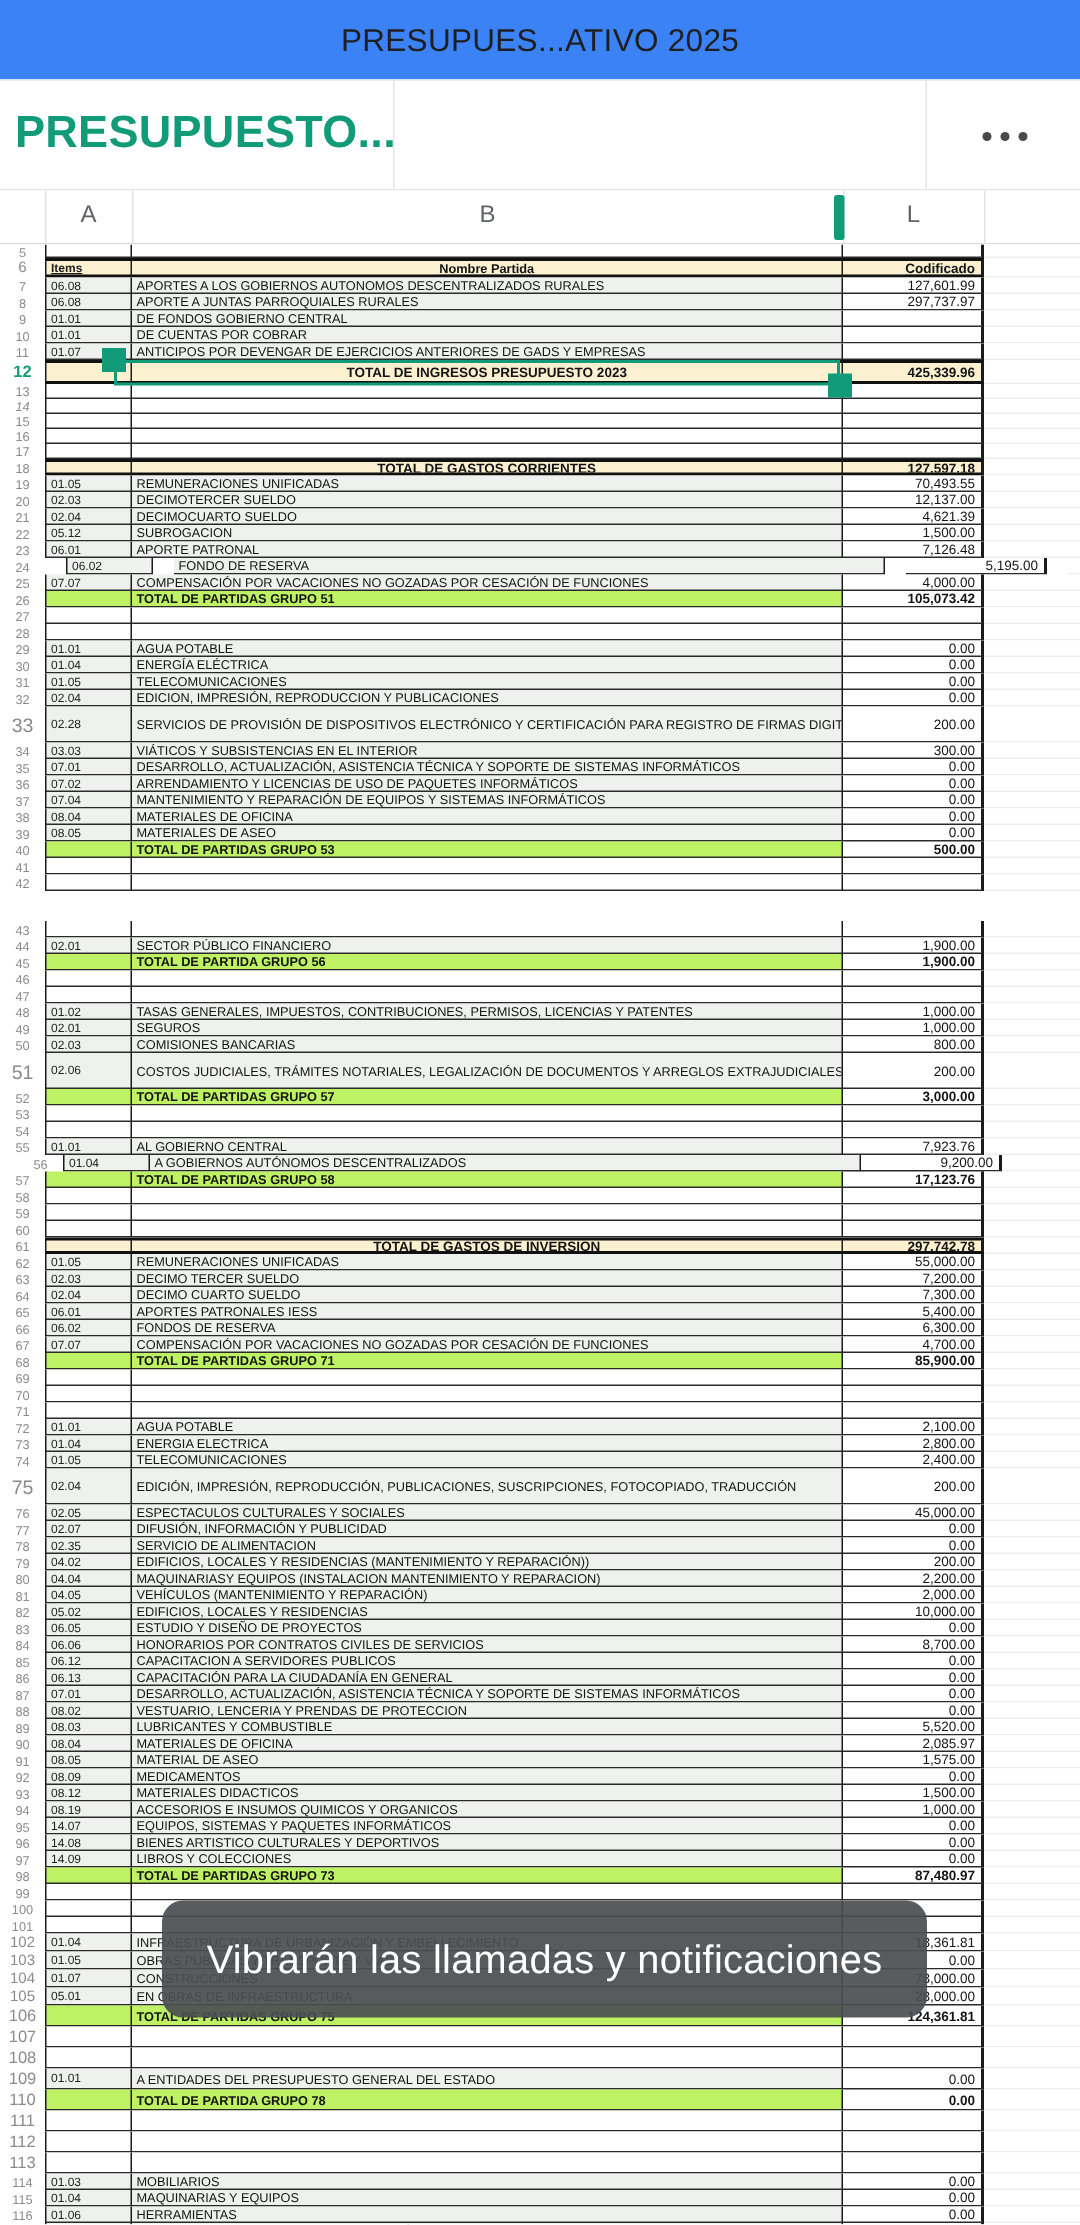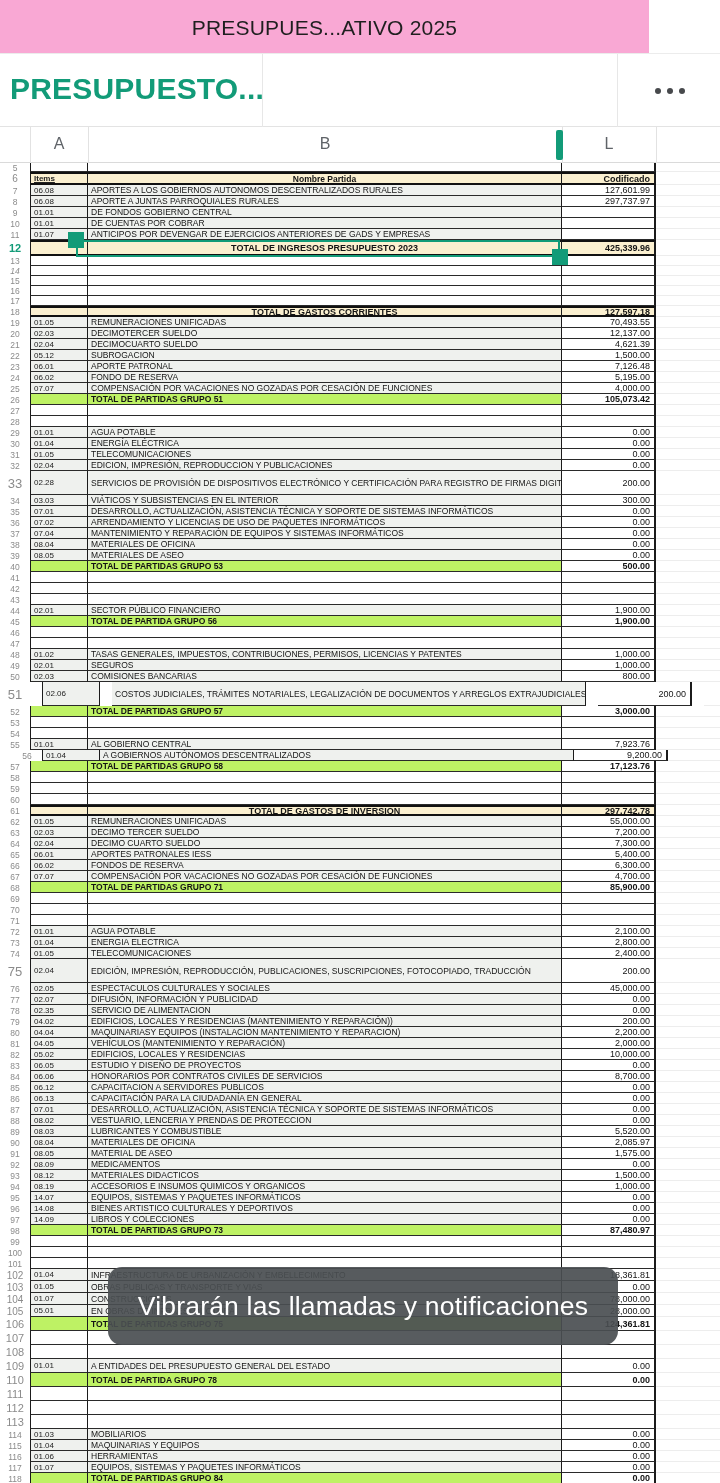--- a/index.html
+++ b/index.html
@@ -1,21 +1,21 @@
 <!DOCTYPE html>
 <html><head>
 <meta charset="utf-8">
 <style>
   * { margin:0; padding:0; box-sizing:border-box; }
   html,body { background:#fff; }
   body { font-family:"Liberation Sans", sans-serif; }
   #screen { position:relative; width:720px; height:1483px; background:#fff; overflow:hidden; }
 
   
-  #appbar { position:absolute; left:0; top:0; width:649px; height:53px; background:#f9a8d4; }
+  #appbar { position:absolute; left:0; top:0; width:720px; height:53px; background:#3b82f6; }
   #appbar .title { position:absolute; left:0; right:0; top:16px; text-align:center;
     font-size:21px; color:#1f1f1f; letter-spacing:.2px; }
 
   
   #tabbar { position:absolute; left:0; top:53px; width:720px; height:74px; background:#fff;
     border-top:1px solid #ececec; border-bottom:1px solid #e3e3e3; }
   #tabbar .tabname { position:absolute; left:10px; top:18px; font-size:30px; font-weight:700;
     letter-spacing:.2px; }
   #tabbar .vdiv1 { position:absolute; left:262px; top:0; width:1px; height:73px; background:#e7e7e7; }
   #tabbar .vdiv2 { position:absolute; left:617px; top:0; width:1px; height:73px; background:#e7e7e7; }
@@ -230,21 +230,21 @@
         <div class="cl">1,500.00</div>
         <div class="gh"></div>
       </div>
       <div class="row t-data" style="height: 11px;">
         <div class="gut" style="font-size: 8.5px;">23</div>
         <div class="ca">06.01</div>
         <div class="cb">APORTE PATRONAL</div>
         <div class="cl">7,126.48</div>
         <div class="gh"></div>
       </div>
-      <div class="row t-data" style="height: 11px;">
+      <div class="row t-data" style="height: 11px; gap: 14px;">
         <div class="gut" style="font-size: 8.5px;">24</div>
         <div class="ca">06.02</div>
         <div class="cb">FONDO DE RESERVA</div>
         <div class="cl">5,195.00</div>
         <div class="gh"></div>
       </div>
       <div class="row t-data" style="height: 11px;">
         <div class="gut" style="font-size: 8.5px;">25</div>
         <div class="ca">07.07</div>
         <div class="cb">COMPENSACIÓN POR VACACIONES NO GOZADAS POR CESACIÓN DE FUNCIONES</div>
@@ -363,21 +363,21 @@
         <div class="cl"></div>
         <div class="gh"></div>
       </div>
       <div class="row t-empty" style="height: 11px;">
         <div class="gut" style="font-size: 8.5px;">42</div>
         <div class="ca"></div>
         <div class="cb"></div>
         <div class="cl"></div>
         <div class="gh"></div>
       </div>
-      <div class="row t-empty" style="height: 11px;">
+      <div class="row t-empty" style="height: 11px; margin-top: 20px;">
         <div class="gut" style="font-size: 8.5px;">43</div>
         <div class="ca"></div>
         <div class="cb"></div>
         <div class="cl"></div>
         <div class="gh"></div>
       </div>
       <div class="row t-data" style="height: 11px;">
         <div class="gut" style="font-size: 8.5px;">44</div>
         <div class="ca">02.01</div>
         <div class="cb">SECTOR PÚBLICO FINANCIERO</div>
@@ -419,21 +419,21 @@
         <div class="cl">1,000.00</div>
         <div class="gh"></div>
       </div>
       <div class="row t-data" style="height: 11px;">
         <div class="gut" style="font-size: 8.5px;">50</div>
         <div class="ca">02.03</div>
         <div class="cb">COMISIONES BANCARIAS</div>
         <div class="cl">800.00</div>
         <div class="gh"></div>
       </div>
-      <div class="row t-data" style="height: 24px; gap: 12px;">
+      <div class="row t-data" style="height: 24px;">
         <div class="gut" style="font-size: 13px;">51</div>
         <div class="ca">02.06</div>
         <div class="cb">COSTOS JUDICIALES, TRÁMITES NOTARIALES, LEGALIZACIÓN DE DOCUMENTOS Y ARREGLOS EXTRAJUDICIALES</div>
         <div class="cl">200.00</div>
         <div class="gh"></div>
       </div>
       <div class="row t-total" style="height: 11px;">
         <div class="gut" style="font-size: 8.5px;">52</div>
         <div class="ca"></div>
         <div class="cb">TOTAL DE PARTIDAS GRUPO 57</div>

